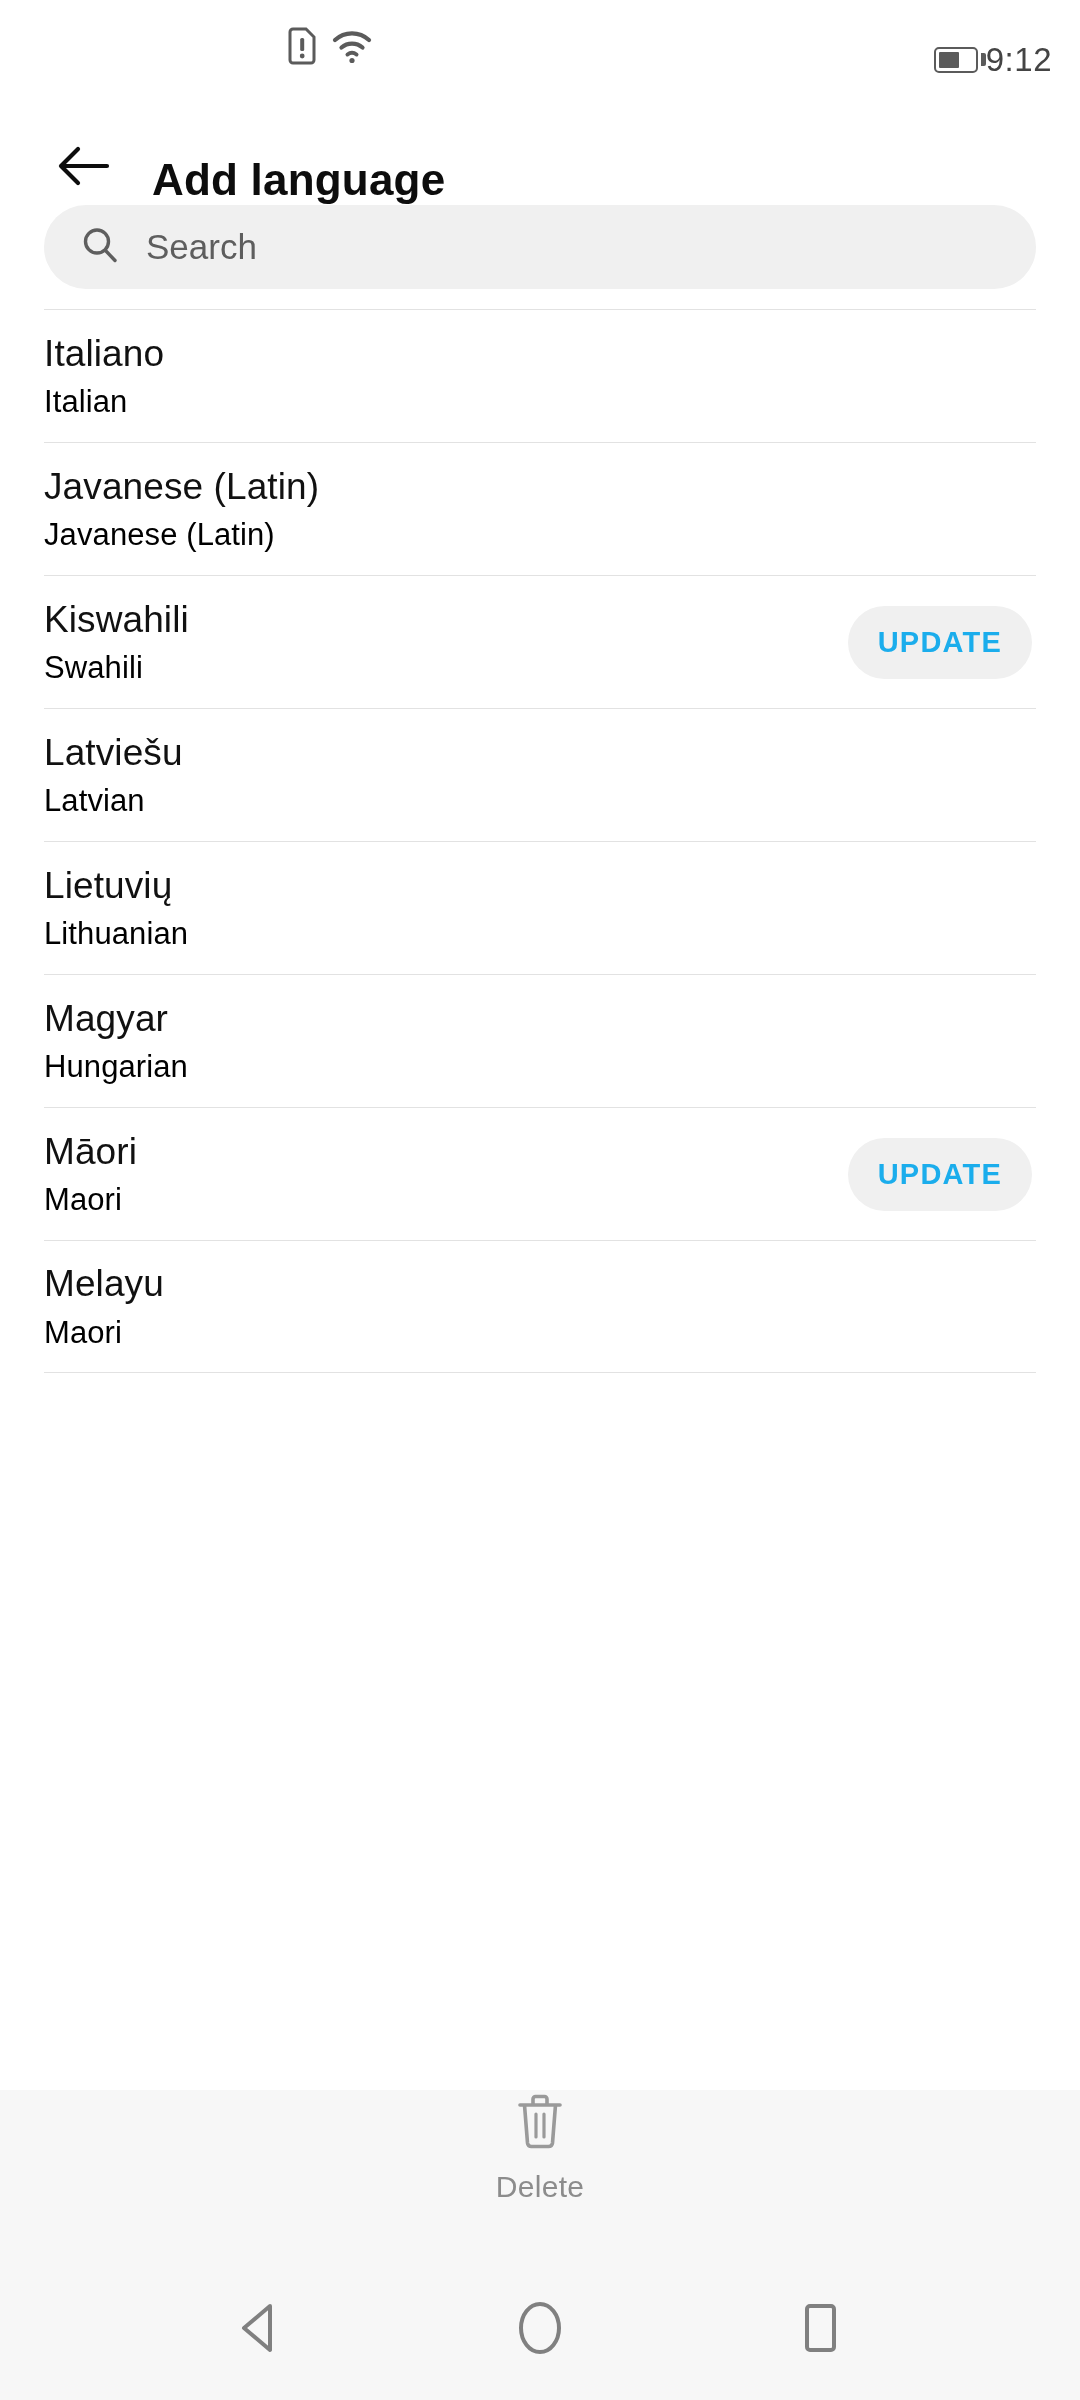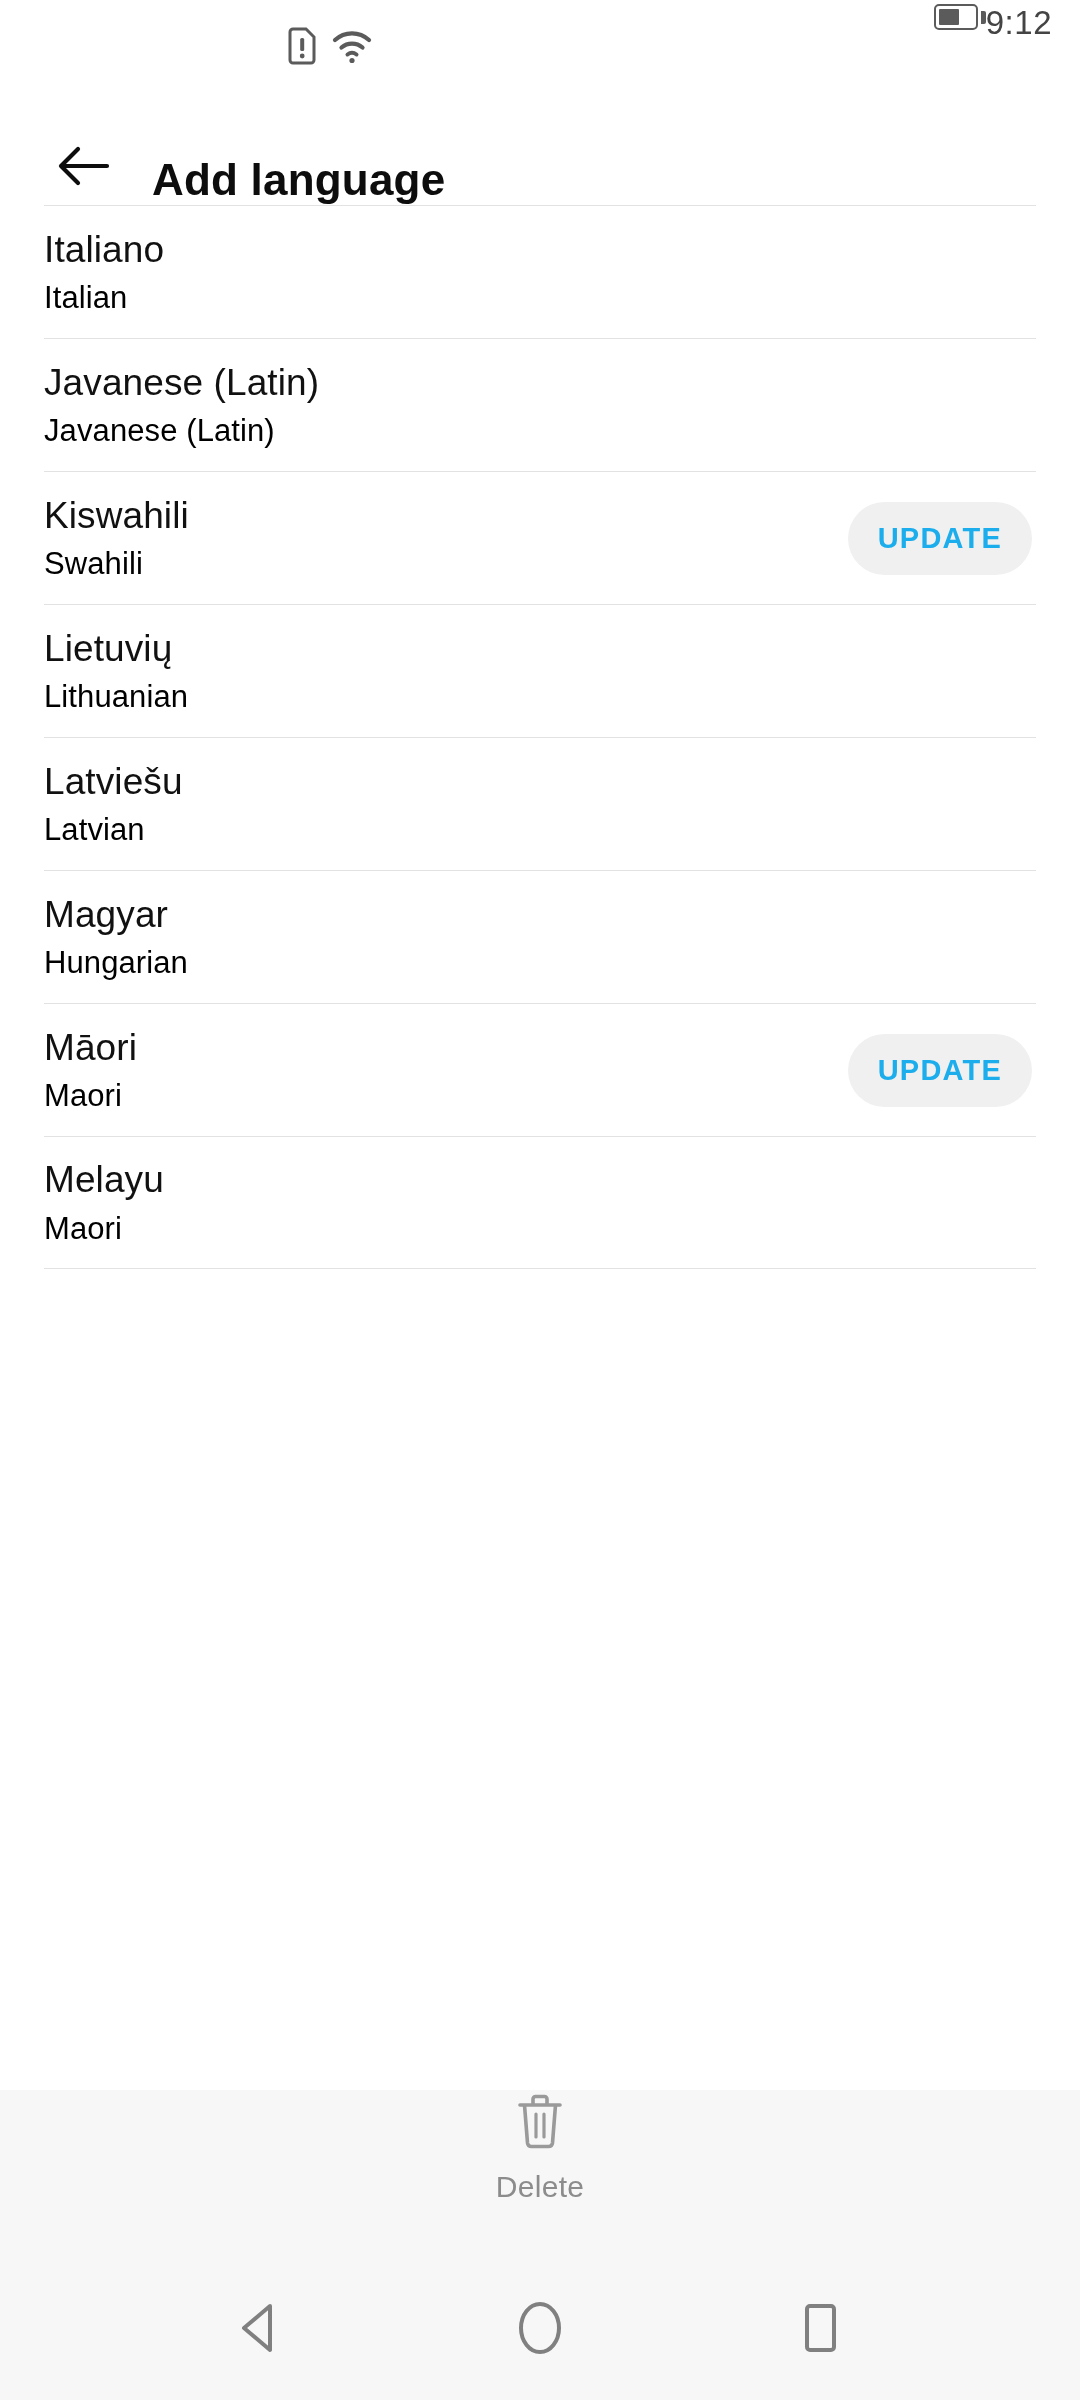--- a/index.html
+++ b/index.html
@@ -15,22 +15,22 @@
   
   .statusbar{
     position:relative;height:95px;flex:0 0 95px;
     display:flex;align-items:center;
   }
   .status-left{
     position:absolute;left:287px;top:0;height:95px;
     display:flex;align-items:center;gap:14px;
   }
   .status-right{
-    position:absolute;right:28px;top:4px;height:95px;
-    display:flex;align-items:flex-start;
+    position:absolute;right:28px;top:12px;height:95px;
+    display:flex;align-items:center;
   }
   .sim-icon{display:block;}
   .wifi-icon{display:block;}
   .battery{
     display:flex;align-items:center;
   }
   .batt-body{
     width:44px;height:26px;border:2.5px solid #5b5b5b;border-radius:5px;
     box-sizing:border-box;padding:3px;display:flex;align-items:center;
   }
@@ -149,20 +149,31 @@
     <div class="back-btn">
       <span>
         <svg width="54" height="44" viewBox="0 0 54 44">
           <path d="M51 22 L5 22 M22 5 L5 22 L22 39" fill="none" stroke="#0d0d0d" stroke-width="4.2" stroke-linecap="round" stroke-linejoin="round"></path>
         </svg>
       </span>
     </div>
     <div class="page-title">Add language</div>
   </div>
 
+  <div class="search-wrap">
+    <div class="search-box">
+      <span class="search-icon">
+        <svg width="40" height="40" viewBox="0 0 40 40">
+          <circle cx="17" cy="16.5" r="11.5" fill="none" stroke="#5e5e5e" stroke-width="3.4"></circle>
+          <line x1="25.5" y1="25.5" x2="35" y2="35.5" stroke="#5e5e5e" stroke-width="3.4" stroke-linecap="round"></line>
+        </svg>
+      </span>
+      <span class="search-placeholder">Search</span>
+    </div>
+  </div>
 
   <div class="list">
 
     <div class="lang-row">
       <div class="lang-texts">
         <span class="lang-native">Italiano</span>
         <span class="lang-english">Italian</span>
       </div>
     </div>
 
@@ -176,29 +187,29 @@
     <div class="lang-row">
       <div class="lang-texts">
         <span class="lang-native">Kiswahili</span>
         <span class="lang-english">Swahili</span>
       </div>
       <div class="update-badge">UPDATE</div>
     </div>
 
     <div class="lang-row">
       <div class="lang-texts">
+        <span class="lang-native">Latviešu</span>
+        <span class="lang-english">Latvian</span>
+      </div>
+    </div>
+
+    <div class="lang-row">
+      <div class="lang-texts">
         <span class="lang-native">Lietuvių</span>
         <span class="lang-english">Lithuanian</span>
-      </div>
-    </div>
-
-    <div class="lang-row">
-      <div class="lang-texts">
-        <span class="lang-native">Latviešu</span>
-        <span class="lang-english">Latvian</span>
       </div>
     </div>
 
     <div class="lang-row">
       <div class="lang-texts">
         <span class="lang-native">Magyar</span>
         <span class="lang-english">Hungarian</span>
       </div>
     </div>
 

